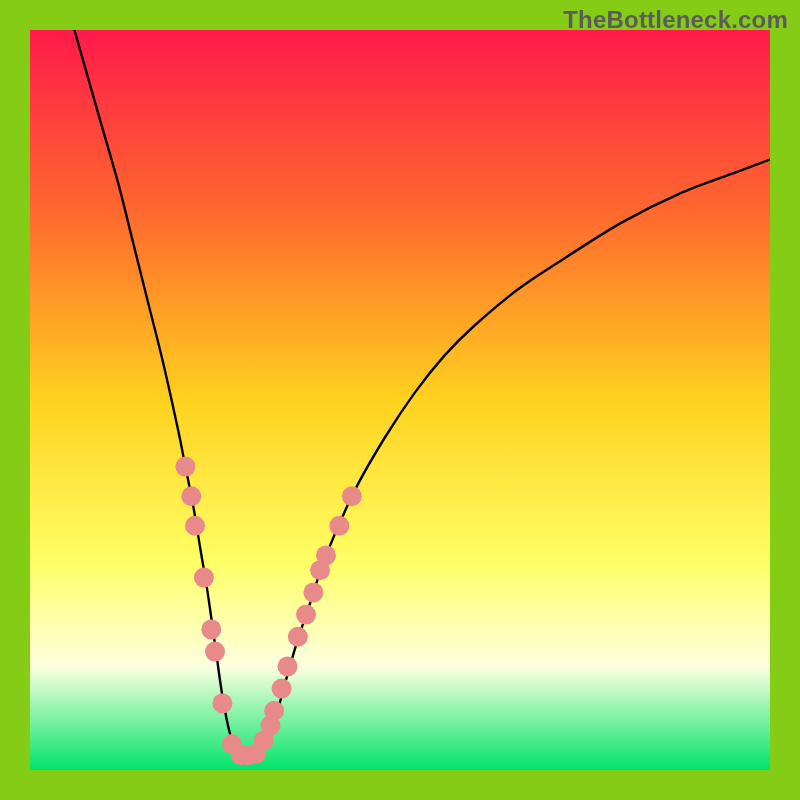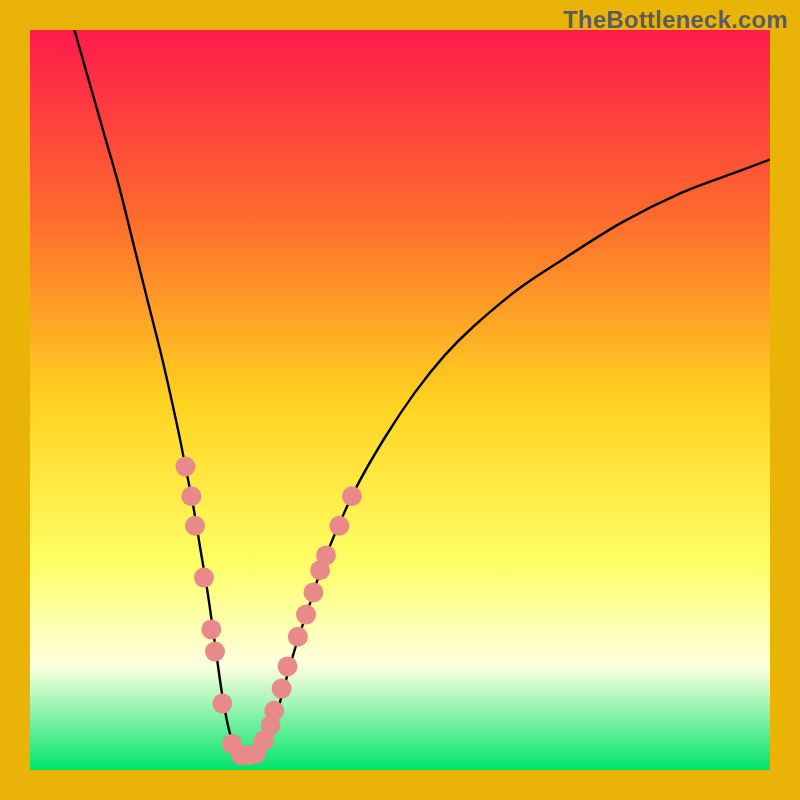--- a/index.html
+++ b/index.html
@@ -10,21 +10,21 @@
     background: #000000;
     overflow: hidden;
     font-family: Arial, Helvetica, sans-serif;
   }
   .frame {
     position: absolute;
     left: 0;
     top: 0;
     width: 800px;
     height: 800px;
-    background: #eab308;
+    background: #84cc16;
   }
   .watermark {
     position: absolute;
     top: 6px;
     right: 12px;
     font-size: 24px;
     font-weight: bold;
     color: #5b5b5b;
     letter-spacing: 0.2px;
     user-select: none;

